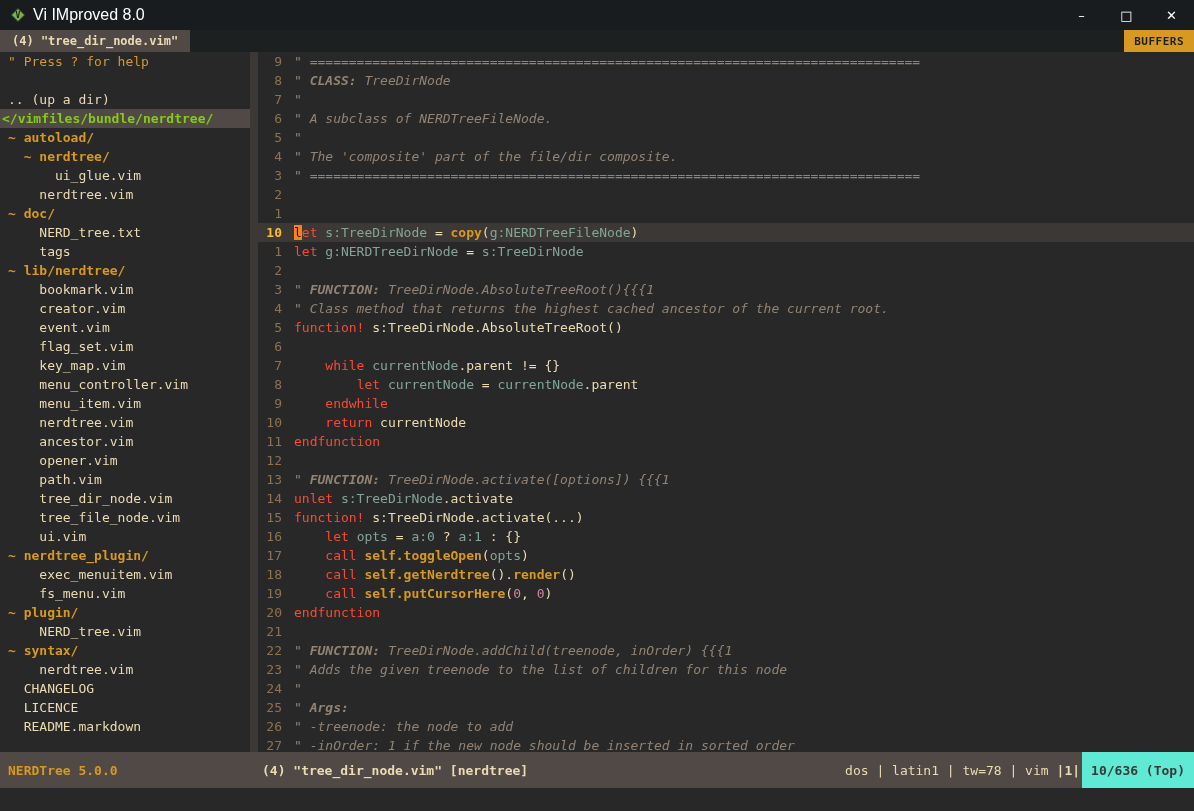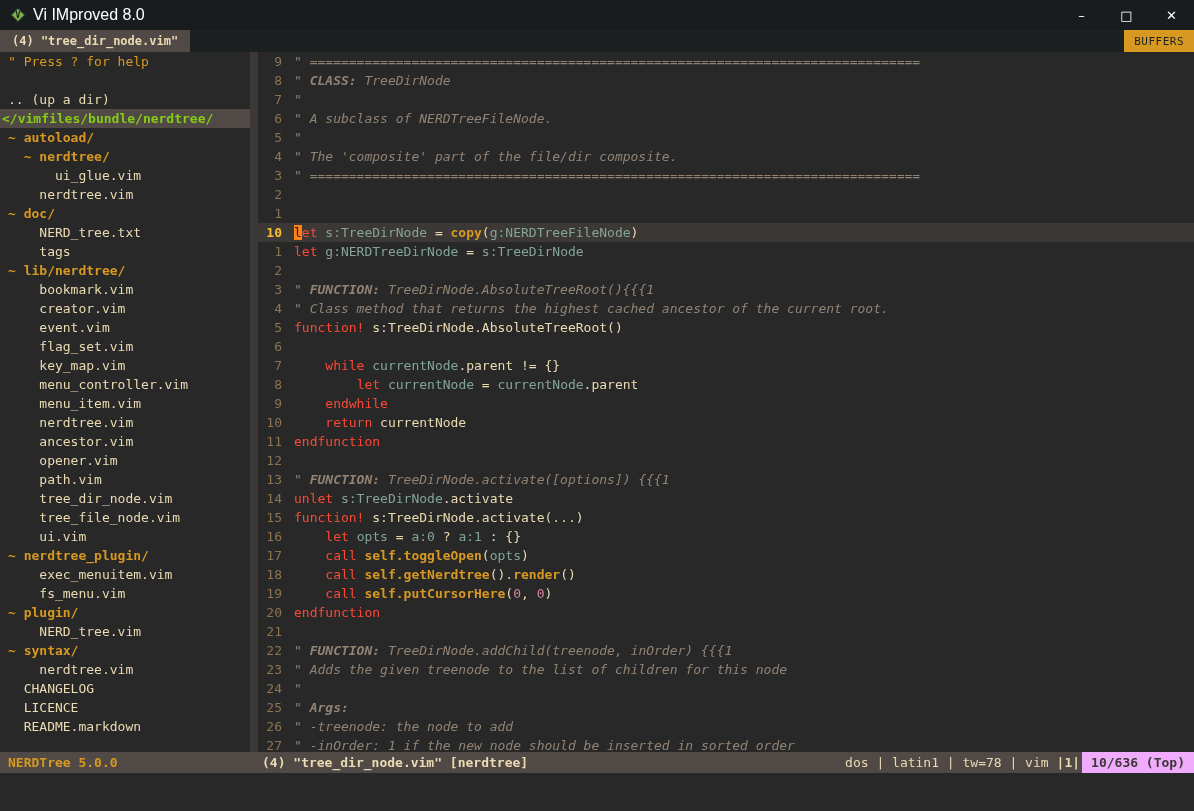--- a/index.html
+++ b/index.html
@@ -18,21 +18,21 @@
   .win-title { font-family: "Liberation Sans", sans-serif; font-size: 16px; color: #ffffff; }
   .controls { margin-left: auto; display: flex; height: 100%; }
   .ctl { width: 45px; height: 100%; display: flex; align-items: center; justify-content: center;
          color: #ffffff; font-size: 13px; font-family: "DejaVu Sans", sans-serif; }
 
   
   .tabline { height: 22px; background: #1d2021; display: flex; align-items: stretch; flex: none; }
   .tab { background: #504945; color: #ebdbb2; font-weight: bold; font-size: 12px;
          padding: 0 12px; display: flex; align-items: center; }
   .tab-fill { flex: 1; }
-  .buffers-label { background: #d79921; color: #1d2021; font-weight: normal; font-size: 11px;
+  .buffers-label { background: #d79921; color: #1d2021; font-weight: bold; font-size: 11px;
                    letter-spacing: .5px; padding: 0 10px; display: flex; align-items: center; }
 
   
   .main { display: flex; height: 700px; overflow: hidden; flex: none; }
   .nerdtree { width: 250px; flex: none; overflow: hidden; }
   .nt-row { height: 19px; line-height: 19px; white-space: pre; padding-left: 8px; }
   .nt-row.help  { color: #d79921; }
   .nt-row.updir { color: #ebdbb2; }
   .nt-row.root  { background: #504945; color: #84cc16; font-weight: bold; padding-left: 2px; }
   .nt-row.dir   { color: #d79921; font-weight: bold; }
@@ -47,27 +47,27 @@
   .fg  { color: #ebdbb2; }
   .kw  { color: #fb4934; }
   .id  { color: #83a598; }
   .fn  { color: #d79921; font-weight: bold; }
   .cm  { color: #928374; font-style: italic; }
   .cmb { color: #928374; font-style: italic; font-weight: bold; }
   .num { color: #d3869b; }
   .cur { background: #fe8019; color: #1d2021; }
 
   
-  .statusline { height: 21px; background: #504945; display: flex; align-items: center;
+  .statusline { height: 36px; background: #504945; display: flex; align-items: center;
                 font-size: 13px; flex: none; justify-content: center; }
   .sl-left { width: 258px; flex: none; padding-left: 8px; color: #d79921; font-weight: bold; }
   .sl-center { flex: 1; color: #ebdbb2; font-weight: bold; padding-left: 4px; }
   .sl-info { color: #ebdbb2; padding: 0 6px; white-space: pre; }
   .sl-win { color: #ebdbb2; font-weight: bold; padding: 0 2px; }
-  .sl-pos { background: #f0abfc; color: #3c3836; font-weight: bold; padding: 4px 9px;
+  .sl-pos { background: #5eead4; color: #3c3836; font-weight: bold; padding: 4px 9px;
             height: 100%; display: flex; align-items: center; }
 
   .cmdline { flex: 1; background: #282828; }
 </style>
 </head>
 <body>
 
 <div class="window">
 
   <div class="titlebar">

